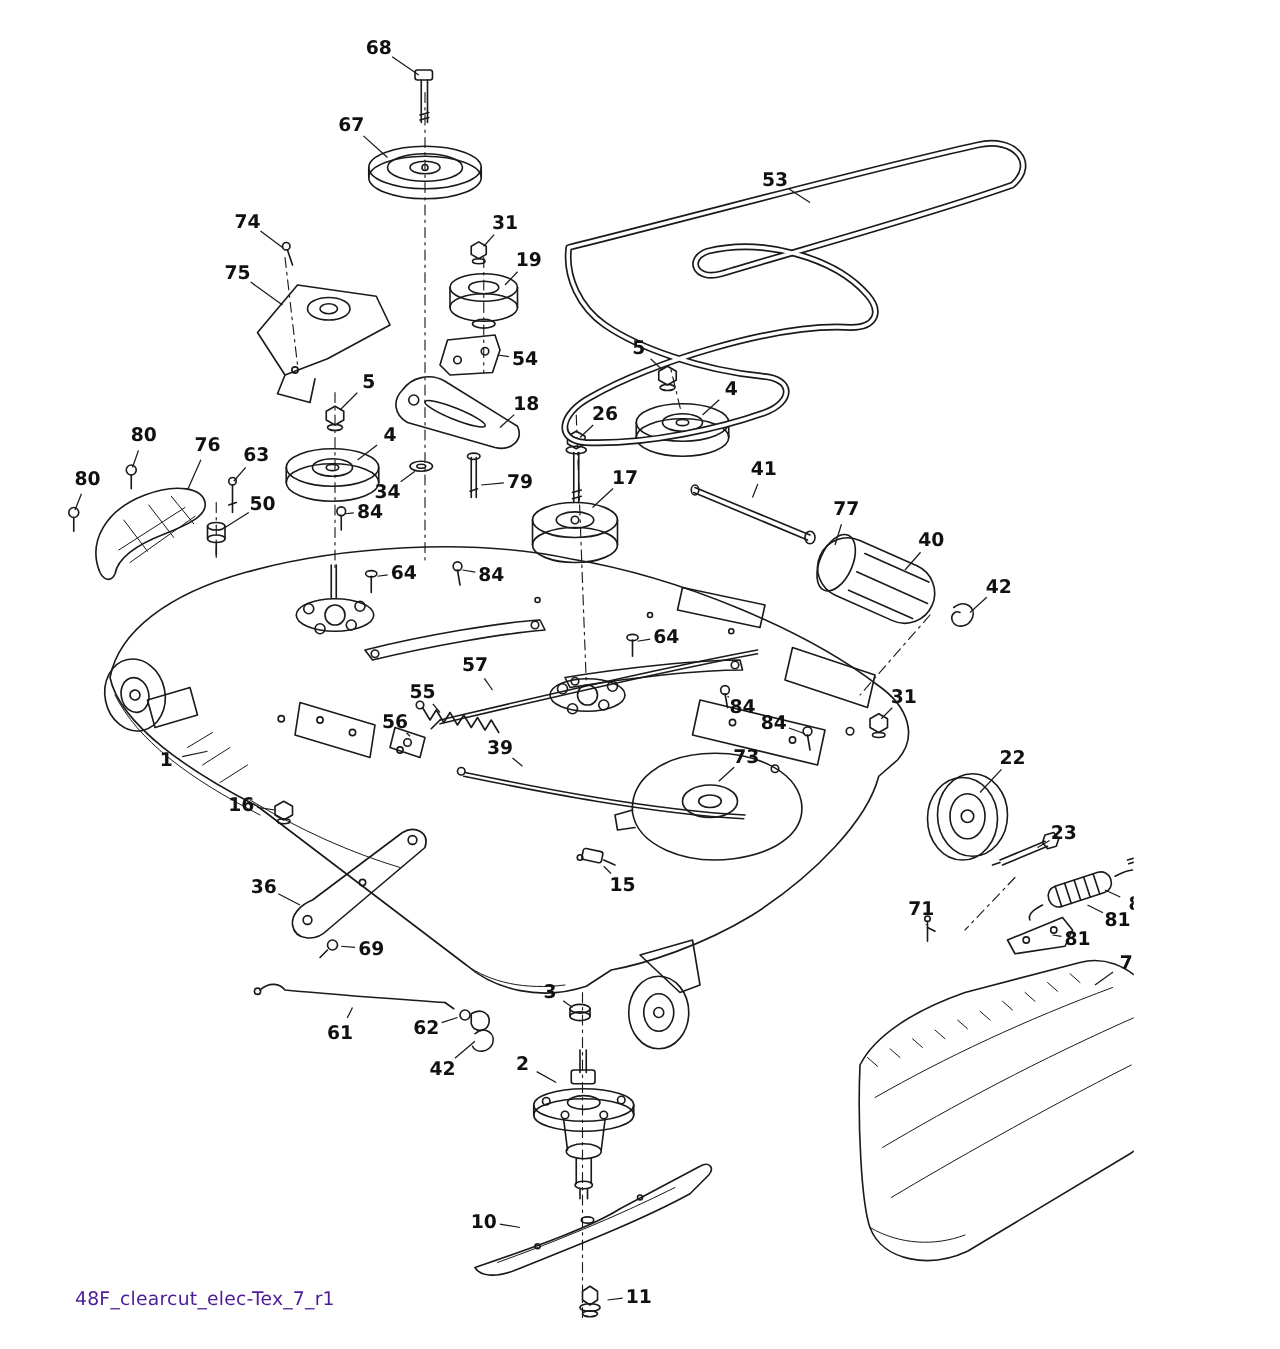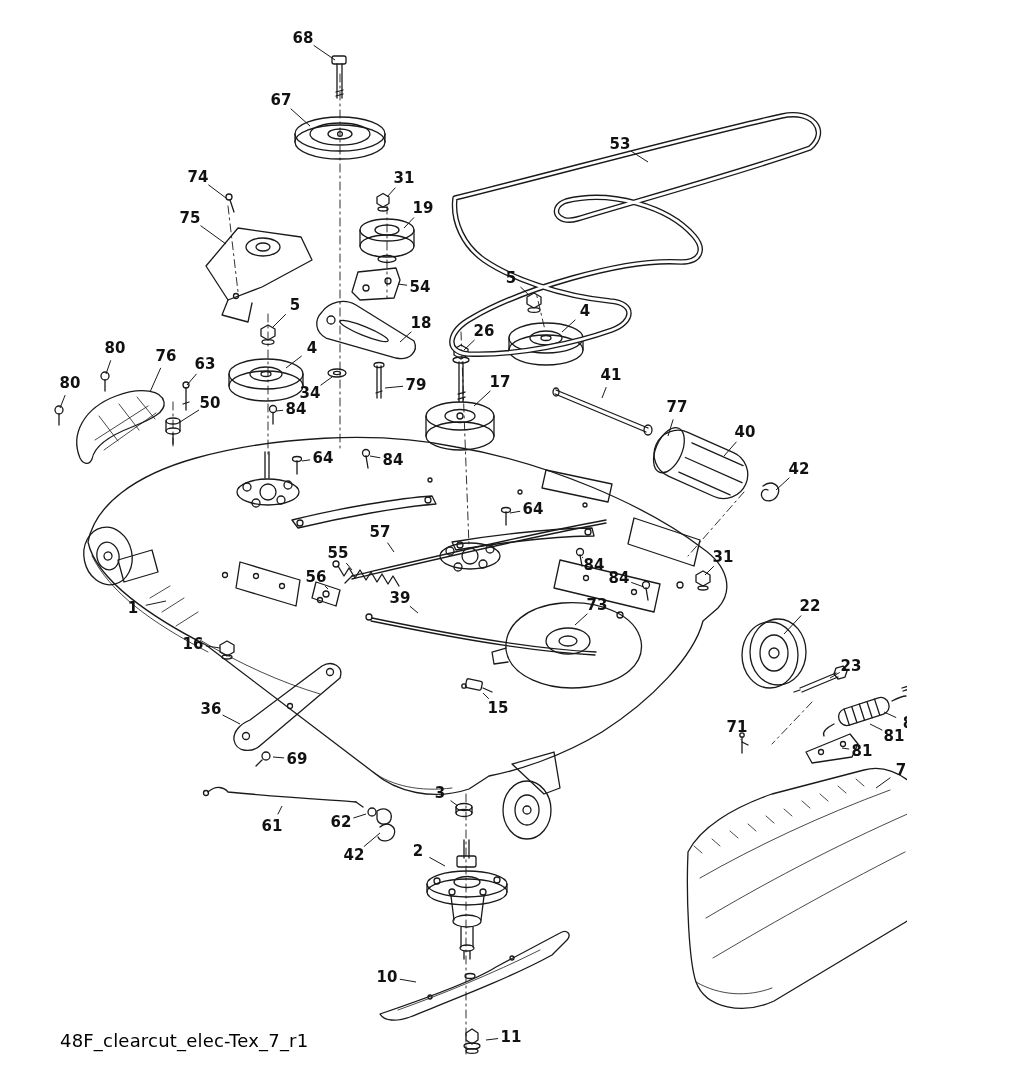--- a/index.html
+++ b/index.html
@@ -4,21 +4,21 @@
 <style>
   html,body{margin:0;padding:0;background:#fff;}
   .stage{position:relative;width:907px;height:1079px;background:var(--bg,#fff);overflow:hidden;font-family:"DejaVu Sans",sans-serif;}
   svg{position:absolute;left:0;top:0;}
   .thin{stroke-width:0.8;}
   .dash{stroke-dasharray:8 4 2 4;stroke-width:0.9;}
   .belt-outer{stroke:var(--line,#1a1a1a);stroke-width:5.5;fill:none;}
   .belt-inner{stroke:#fff;stroke-width:2.8;fill:none;}
   #callout-layer line{stroke:var(--line,#1a1a1a);stroke-width:1;}
   #callout-layer text{font-family:"DejaVu Sans",sans-serif;font-weight:bold;font-size:15px;fill:var(--label,#111);text-anchor:middle;dominant-baseline:central;}
-  .footer{position:absolute;left:60px;top:1030px;font-size:18px;color:#000000;letter-spacing:0.2px;}
+  .footer{position:absolute;left:60px;top:1030px;font-size:15px;color:#4c1d95;letter-spacing:0.2px;}
 </style>
 </head>
 <body>
 
 <div class="stage">
 
 <svg id="diagram-svg" viewBox="0 0 1024 1079" width="1024" height="1079">
  <g id="artwork" stroke="#1a1a1a" fill="none" stroke-width="1.3" stroke-linecap="round" stroke-linejoin="round">
 
   <g class="dash">

